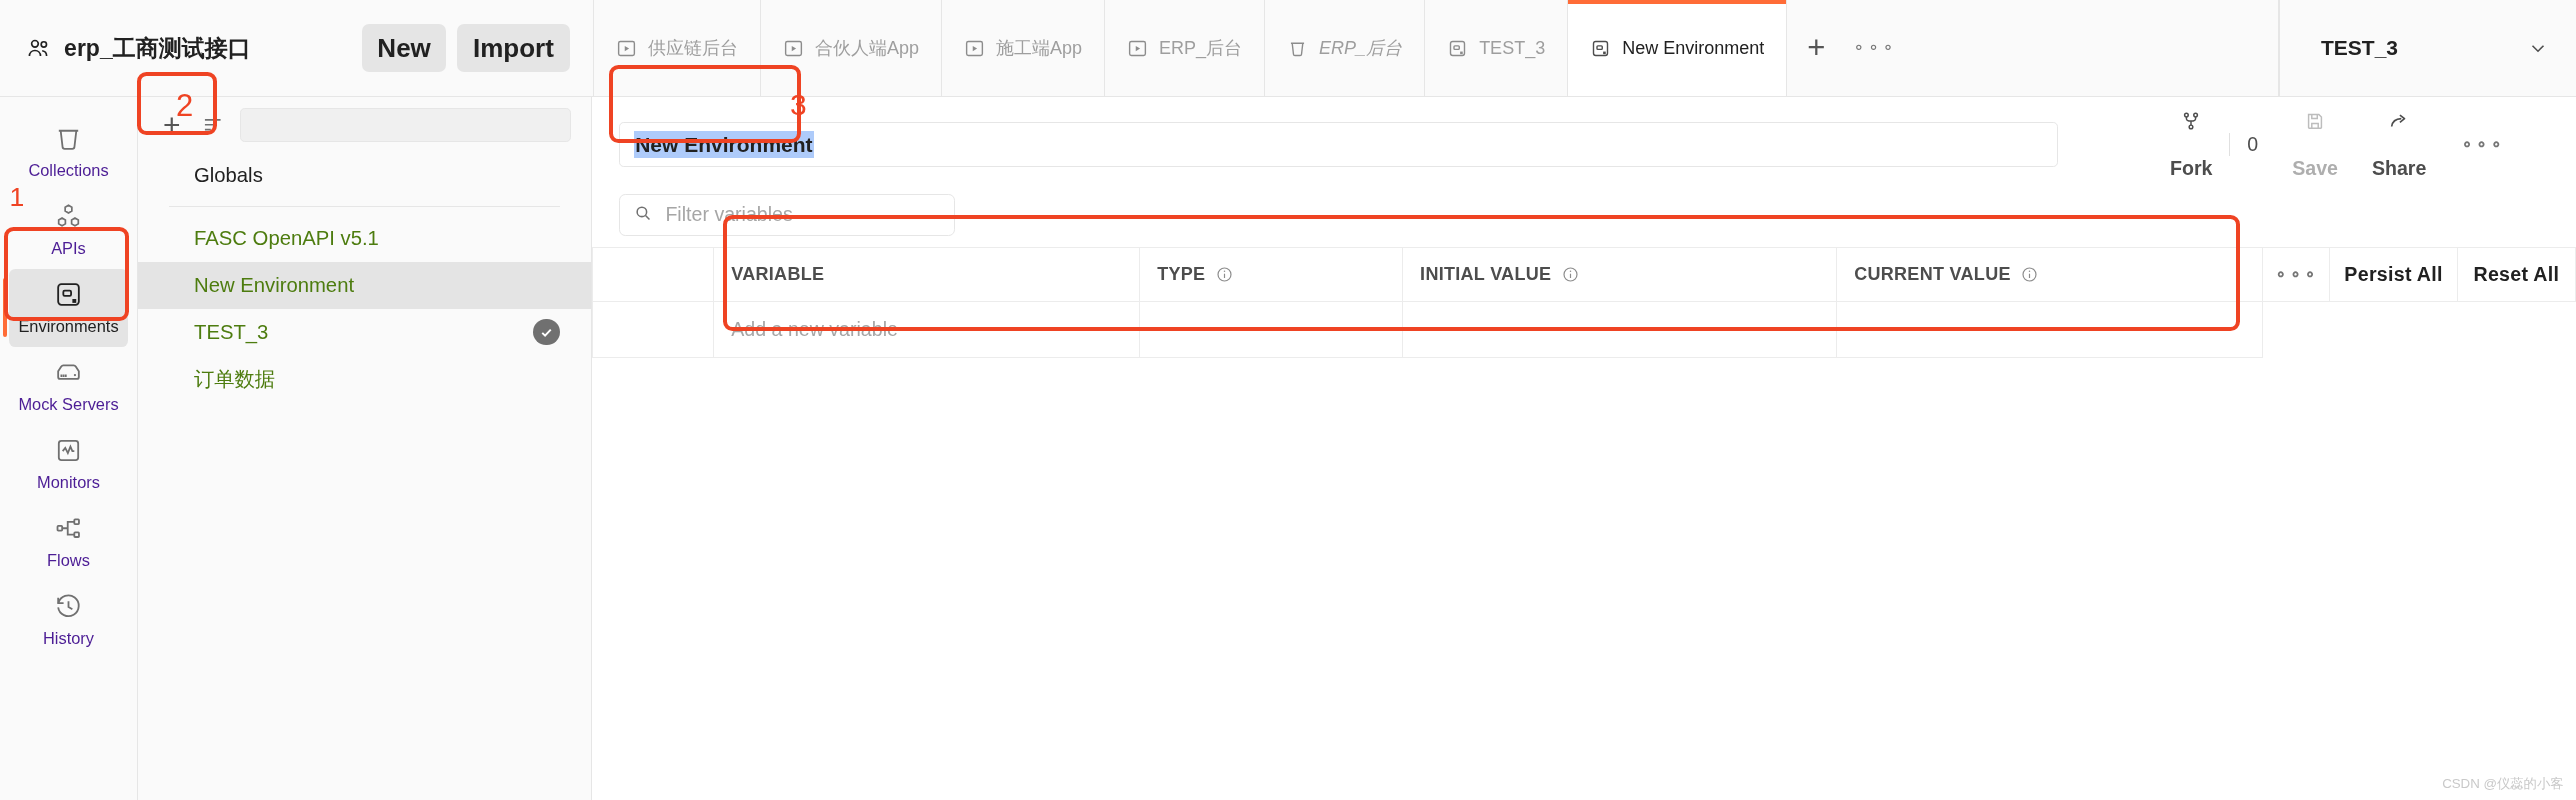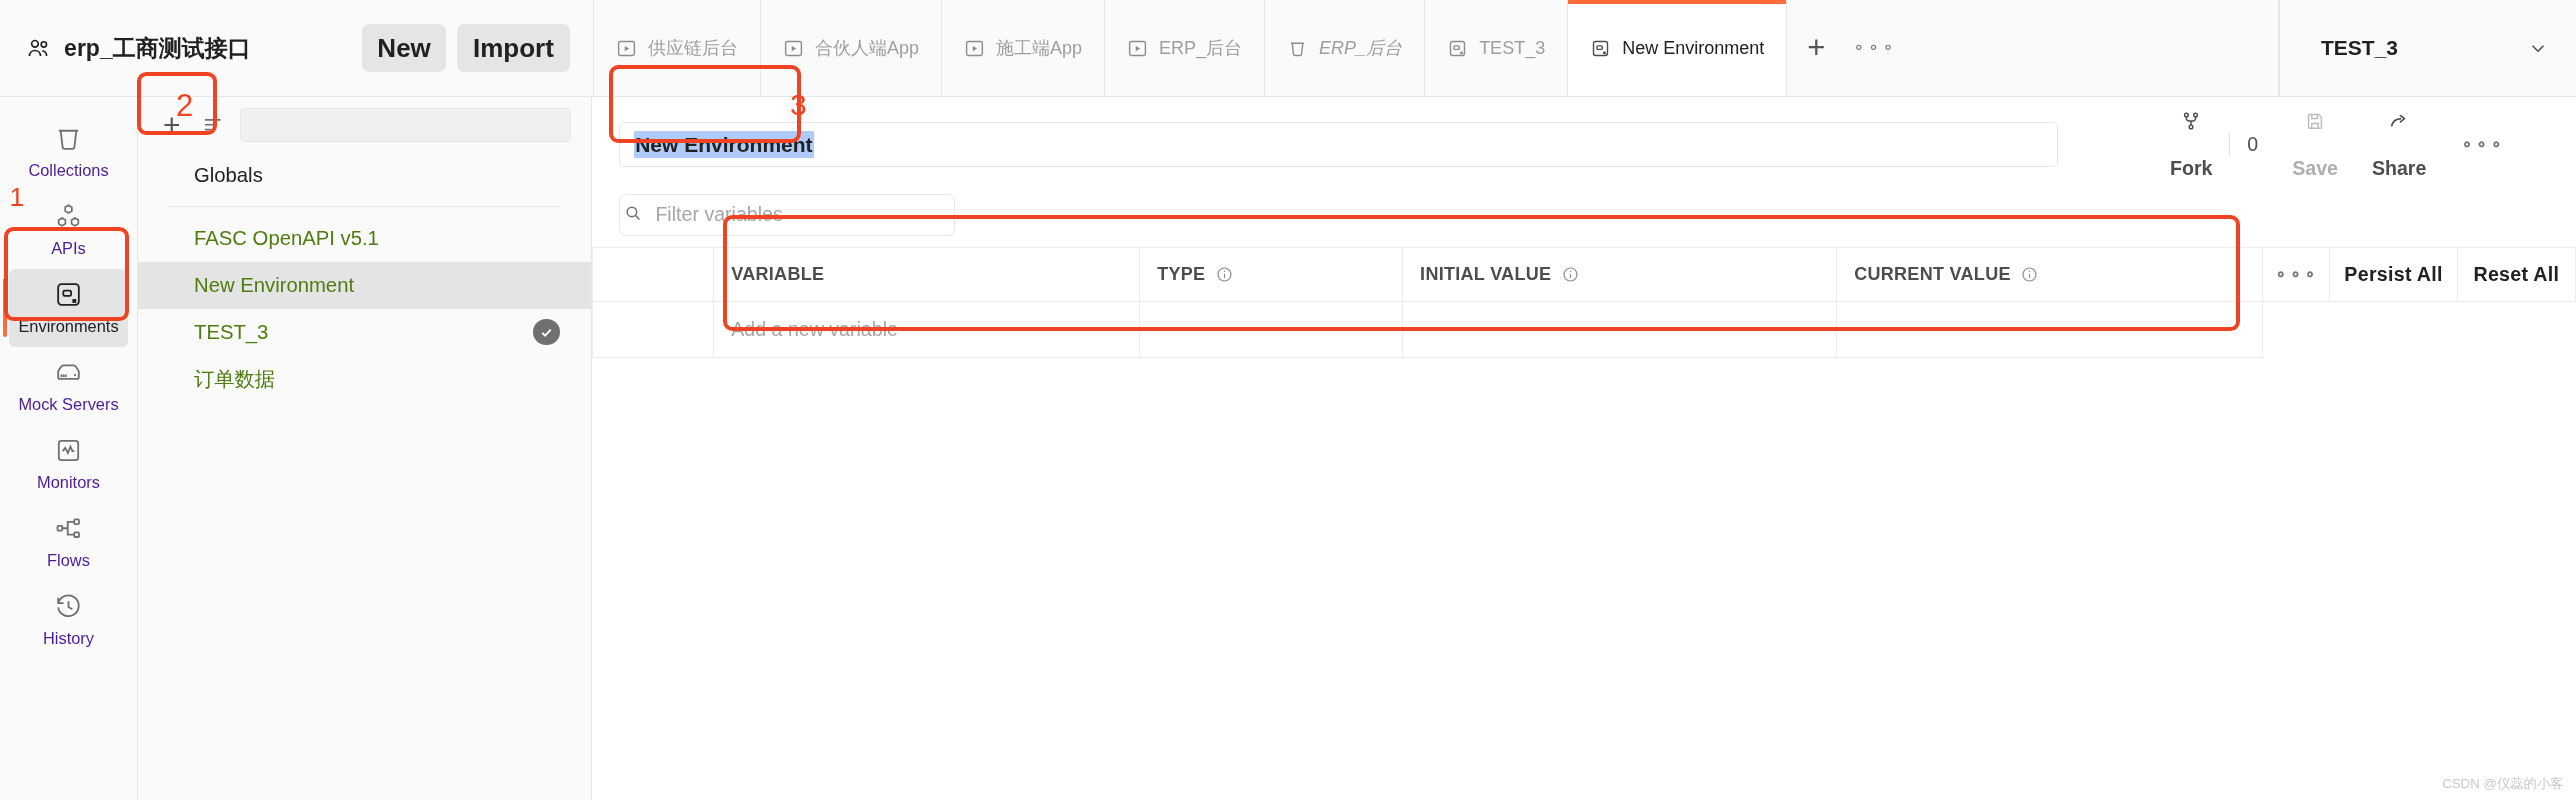--- a/index.html
+++ b/index.html
@@ -186,21 +186,21 @@
   .tb-item.muted { color: #aeaeae; font-weight: bold; }
   .tb-item .ico { width: 22px; height: 22px; flex: none; }
   .tb-divider { width: 0.8px; height: 23.5px; background: #e0e0e0; }
   .tb-count { font-size: 19.6px; color: #4d4d4d; padding: 0 17px; }
 
   .filter-row { padding: 6.3px 26.6px 11px 26.6px; }
   .filter-box {
     width: 336px; height: 42px;
     border: 0.8px solid #e6e6e6; border-radius: 6.3px;
     display: flex; align-items: center; gap: 12.5px;
-    padding: 0 3px; background: #fff;
+    padding: 0 13px; background: #fff;
   }
   .filter-ph { font-size: 19.6px; color: #a6a6a6; }
 
   
   .table-wrap { padding: 0 0 0 0; }
   .tbl { width: 100%; border-collapse: collapse; table-layout: fixed; }
   .tbl th, .tbl td {
     border: 0.8px solid #ececec;
     text-align: left;
     font-weight: normal;

